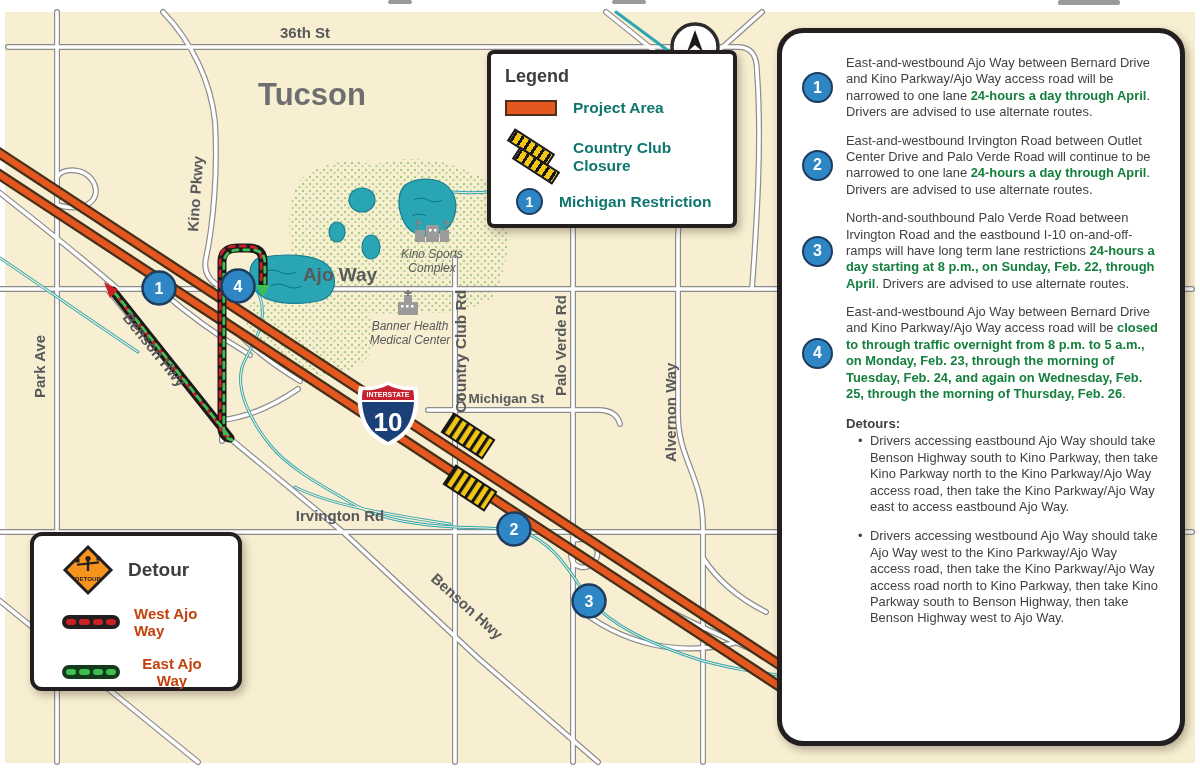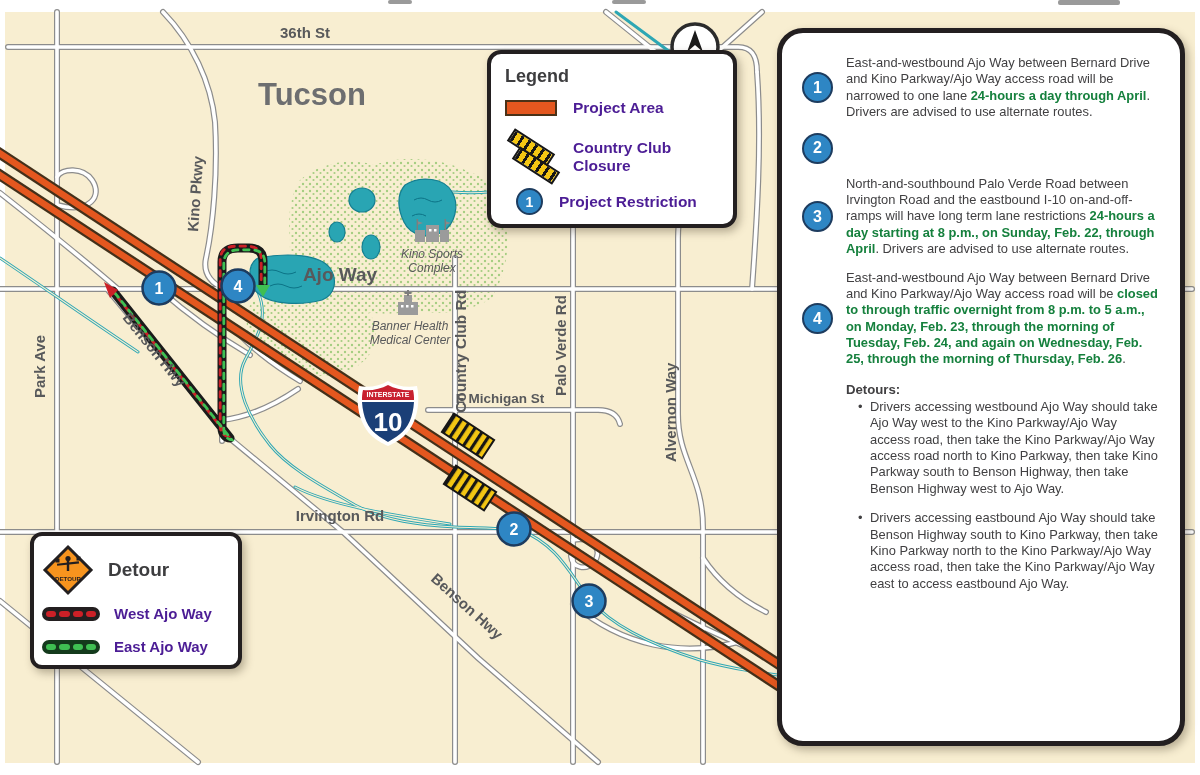--- a/index.html
+++ b/index.html
@@ -14,46 +14,46 @@
   svg text{font-family:"Liberation Sans", sans-serif;}
 
   .frag{position:absolute;background:#9a9a9a;border-radius:2px;}
 
   
   .box{
     position:absolute;background:#ffffff;border:4px solid #231f20;
     box-shadow:3px 4px 8px rgba(60,50,30,.35);
   }
   
-  #legend{left:487px;top:50px;width:250px;height:178px;border-radius:14px;padding:12px 14px;box-sizing:border-box;}
+  #legend{left:487px;top:50px;width:250px;height:178px;border-radius:7px;padding:12px 14px;box-sizing:border-box;}
   #legend h2{margin:0 0 12px 0;font-size:18px;color:#3d3d3f;}
   .lg-row{display:flex;align-items:center;gap:16px;margin-bottom:15px;}
   .lg-projectbar{width:48px;height:12px;background:#e4571f;border:2px solid #4a3117;flex:0 0 auto;}
   .lg-hatchwrap{position:relative;width:52px;height:50px;flex:0 0 auto;}
   .hatchbar{position:absolute;width:44px;height:11px;border:2px solid #161616;
     background:repeating-linear-gradient(90deg,#161616 0 3px,#f3c613 3px 8px);
     transform:rotate(33deg);}
   .hatchbar.b1{left:2px;top:8px;}
   .hatchbar.b2{left:7px;top:26px;}
-  .lg-label{font-size:15.5px;font-weight:bold;color:#4c1d95;}
+  .lg-label{font-size:15.5px;font-weight:bold;color:#0f766e;}
   .badge{width:27px;height:27px;border-radius:50%;background:#2e86c4;border:2.5px solid #1d3c5f;
     color:#fff;font-weight:bold;font-size:14px;display:flex;align-items:center;justify-content:center;flex:0 0 auto;box-sizing:border-box;}
 
   
-  #detourbox{left:30px;top:532px;width:212px;height:137px;border-radius:12px;padding:8px 8px;box-sizing:border-box;}
+  #detourbox{left:30px;top:532px;width:212px;height:159px;border-radius:12px;padding:8px 28px;box-sizing:border-box;}
   .dt-row{display:flex;align-items:center;gap:14px;margin-bottom:9px;}
   .dt-title{font-size:19px;font-weight:bold;color:#3d3d3f;}
   .dashbar{width:58px;height:14px;border-radius:7px;display:flex;gap:3px;align-items:center;
     padding:2px 4px;box-sizing:border-box;flex:0 0 auto;}
   .dashbar.west{background:#231f20;}
   .dashbar.east{background:#143a1c;}
   .dashbar span{flex:1;height:6px;border-radius:3px;}
   .dashbar.west span{background:#cc2027;}
   .dashbar.east span{background:#3fbf52;}
-  .dt-label{font-size:15px;font-weight:bold;color:#4c1d95;}
+  .dt-label{font-size:15px;font-weight:bold;color:#c2410c;}
 
   
   #panel{left:777px;top:28px;width:408px;height:718px;border-radius:26px;border-width:5px;
     padding:22px 20px 18px 12px;box-sizing:border-box;color:#414042;}
   .p-item{display:flex;align-items:center;gap:13px;margin-bottom:12px;}
   .p-circle{width:31px;height:31px;border-radius:50%;background:#2e86c4;border:2.5px solid #1d3c5f;
     color:#fff;font-weight:bold;font-size:16px;display:flex;align-items:center;justify-content:center;
     flex:0 0 auto;margin-left:8px;box-sizing:border-box;}
   .p-text{font-size:12.9px;line-height:1.27;}
   .p-text b{color:#15803d;}
@@ -316,21 +316,21 @@
   </div>
   <div class="lg-row" style="margin-bottom:6px;">
     <div class="lg-hatchwrap">
       <div class="hatchbar b1"></div>
       <div class="hatchbar b2"></div>
     </div>
     <div class="lg-label">Country Club Closure</div>
   </div>
   <div class="lg-row">
     <div class="badge" style="margin-left:11px;">1</div>
-    <div class="lg-label">Project Restriction</div>
+    <div class="lg-label">Michigan Restriction</div>
   </div>
 </div>
 
 <div id="detourbox" class="box">
   <div class="dt-row">
     <svg width="52" height="52" viewBox="0 0 52 52">
       <polygon points="26,3 49,26 26,49 3,26" fill="#f7941e" stroke="#231f20" stroke-width="3"></polygon>
       <circle cx="26" cy="14.5" r="2.6" fill="#231f20"></circle>
       <rect x="24.8" y="17" width="2.4" height="10" fill="#231f20"></rect>
       <rect x="15" y="18.5" width="22" height="2.2" fill="#231f20" transform="rotate(-6 26 19.5)"></rect>
@@ -360,29 +360,30 @@
   </div>
 </div>
 
 <div id="panel" class="box">
   <div class="p-item">
     <div class="p-circle">1</div>
     <div class="p-text"><span>East-and-westbound Ajo Way between Bernard Drive and Kino Parkway/Ajo Way access road will be narrowed to one lane </span><b>24-hours a day through April</b><span>. Drivers are advised to use alternate routes.</span></div>
   </div>
   <div class="p-item">
     <div class="p-circle">2</div>
+    <div class="p-text"><span>East-and-westbound Irvington Road between Outlet Center Drive and Palo Verde Road will continue to be narrowed to one lane </span><b>24-hours a day through April</b><span>. Drivers are advised to use alternate routes.</span></div>
   </div>
   <div class="p-item">
     <div class="p-circle">3</div>
     <div class="p-text"><span>North-and-southbound Palo Verde Road between Irvington Road and the eastbound I-10 on-and-off-ramps will have long term lane restrictions </span><b>24-hours a day starting at 8 p.m., on Sunday, Feb. 22, through April</b><span>. Drivers are advised to use alternate routes.</span></div>
   </div>
   <div class="p-item">
     <div class="p-circle">4</div>
     <div class="p-text"><span>East-and-westbound Ajo Way between Bernard Drive and Kino Parkway/Ajo Way access road will be </span><b>closed to through traffic overnight from 8 p.m. to 5 a.m., on Monday, Feb. 23, through the morning of Tuesday, Feb. 24, and again on Wednesday, Feb. 25, through the morning of Thursday, Feb. 26</b><span>.</span></div>
   </div>
   <div class="detours">
     <h3>Detours:</h3>
     <ul>
+      <li>Drivers accessing eastbound Ajo Way should take Benson Highway south to Kino Parkway, then take Kino Parkway north to the Kino Parkway/Ajo Way access road, then take the Kino Parkway/Ajo Way east to access eastbound Ajo Way.</li>
       <li>Drivers accessing westbound Ajo Way should take Ajo Way west to the Kino Parkway/Ajo Way access road, then take the Kino Parkway/Ajo Way access road north to Kino Parkway, then take Kino Parkway south to Benson Highway, then take Benson Highway west to Ajo Way.</li>
-      <li>Drivers accessing eastbound Ajo Way should take Benson Highway south to Kino Parkway, then take Kino Parkway north to the Kino Parkway/Ajo Way access road, then take the Kino Parkway/Ajo Way east to access eastbound Ajo Way.</li>
     </ul>
   </div>
 </div>
 
 </body></html>

